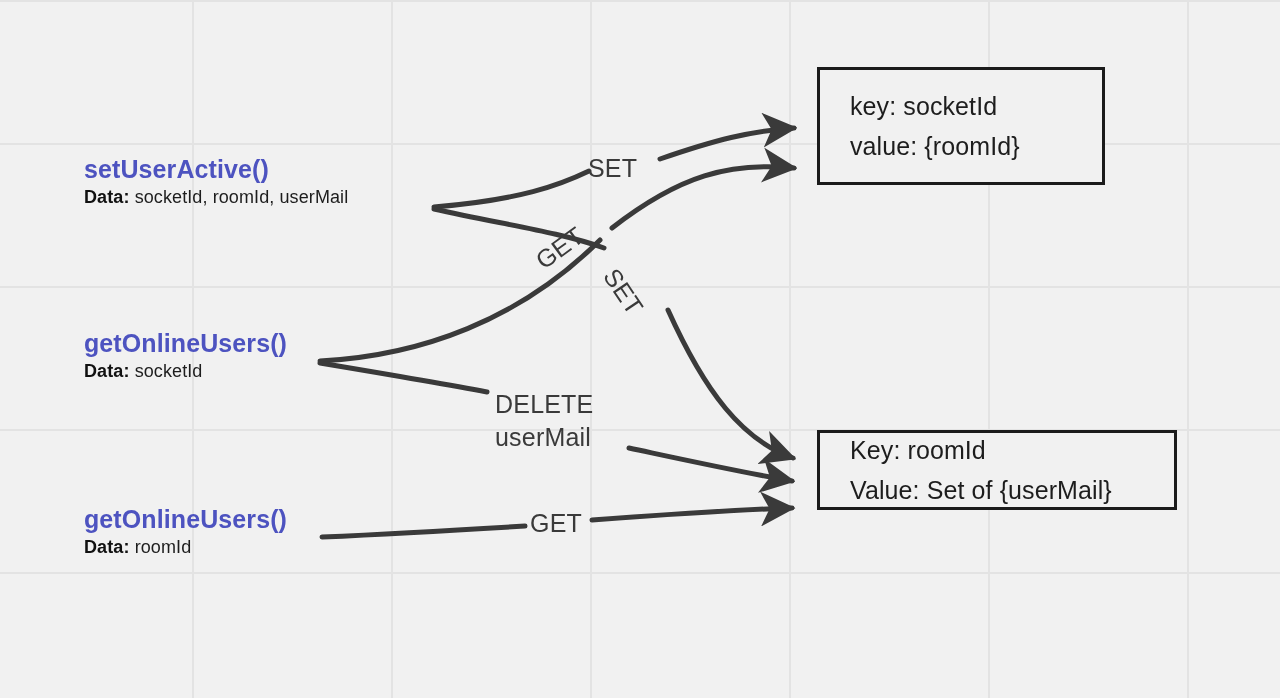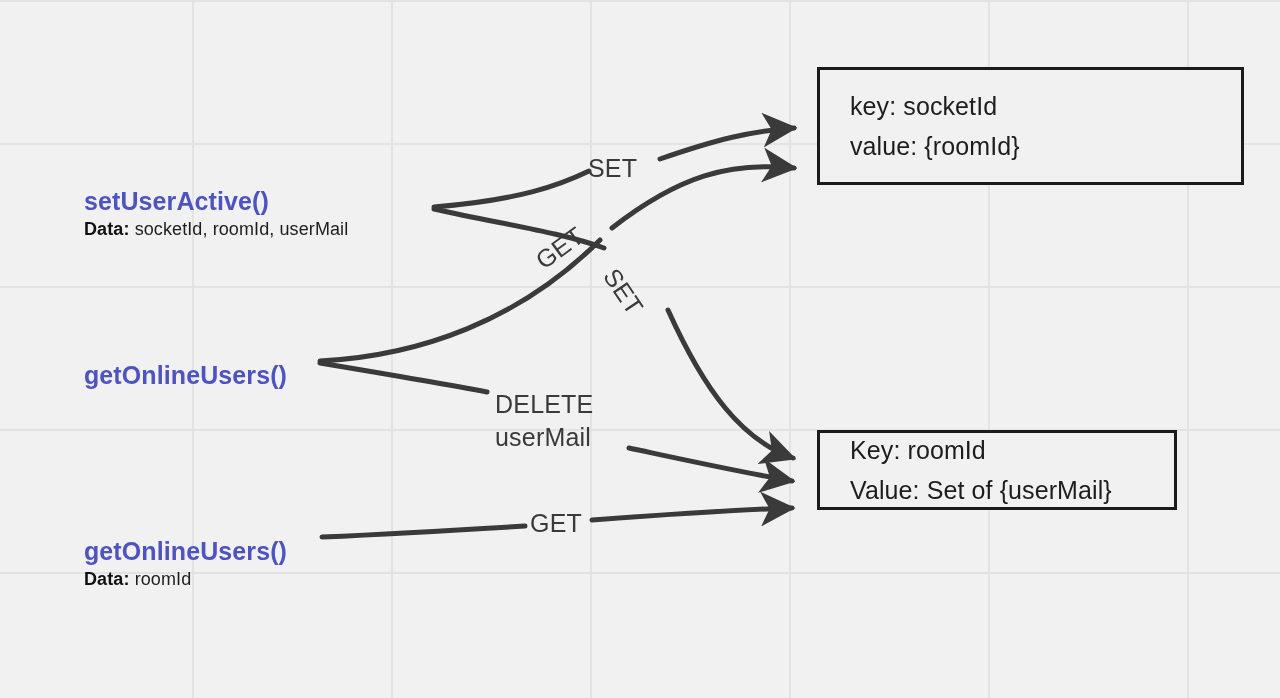--- a/index.html
+++ b/index.html
@@ -42,21 +42,20 @@
   .node-line {
     font-size: 25px;
     color: #1d1d1d;
     line-height: 1.62;
     white-space: nowrap;
     letter-spacing: 0.1px;
   }
   .fn-group {
     position: absolute;
     white-space: nowrap;
-    margin-top: 32px;
   }
   .fn-title {
     font-size: 25px;
     font-weight: bold;
     color: #4d53c0;
     line-height: 1.32;
     letter-spacing: 0.1px;
   }
   .fn-data {
     font-size: 18px;
@@ -130,20 +129,24 @@
   <div class="fn-group" style="left:84px; top:153px;">
     <div class="fn-title">setUserActive()</div>
     <div class="fn-data" style="max-width:320px; white-space:normal;">
       <b>Data:</b>
       <span>socketId, roomId, userMail</span>
     </div>
   </div>
 
   <div class="fn-group" style="left:84px; top:327px;">
     <div class="fn-title">getOnlineUsers()</div>
+    <div class="fn-data">
+      <b>Data:</b>
+      <span>socketId</span>
+    </div>
   </div>
 
   <div class="fn-group" style="left:84px; top:503px;">
     <div class="fn-title">getOnlineUsers()</div>
     <div class="fn-data">
       <b>Data:</b>
       <span>roomId</span>
     </div>
   </div>
 
@@ -153,21 +156,21 @@
 
   <div class="edge-label" style="left:623px; top:262px; transform:rotate(56deg); transform-origin:left top;">SET</div>
 
   <div class="edge-label two-line" style="left:495px; top:388px;">
     <div>DELETE</div>
     <div>userMail</div>
   </div>
 
   <div class="edge-label" style="left:530px; top:507px;">GET</div>
 
-  <div class="node-box" style="left:817px; top:67px; width:427px; height:118px;">
+  <div class="node-box" style="left:817px; top:67px; width:288px; height:118px;">
     <div class="node-line">key: socketId</div>
     <div class="node-line">value: {roomId}</div>
   </div>
 
   <div class="node-box" style="left:817px; top:430px; width:360px; height:80px;">
     <div class="node-line">Key: roomId</div>
     <div class="node-line">Value: Set of {userMail}</div>
   </div>
 
 </div>

